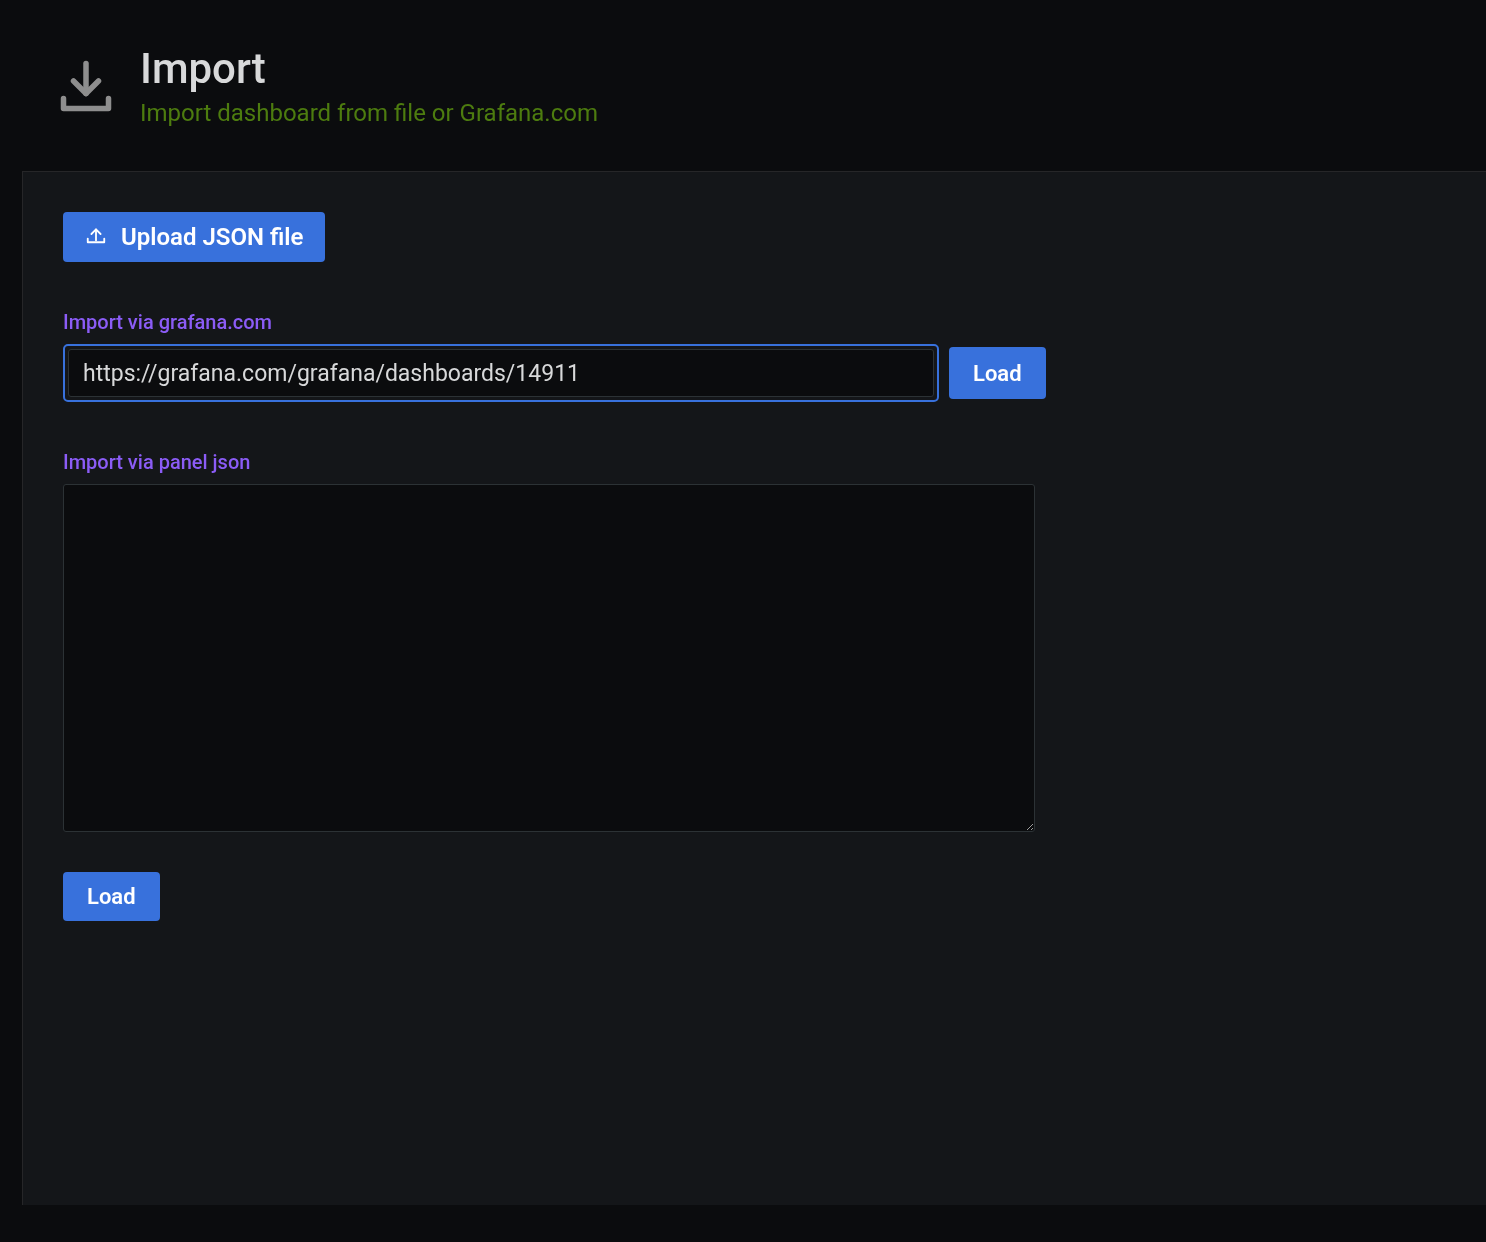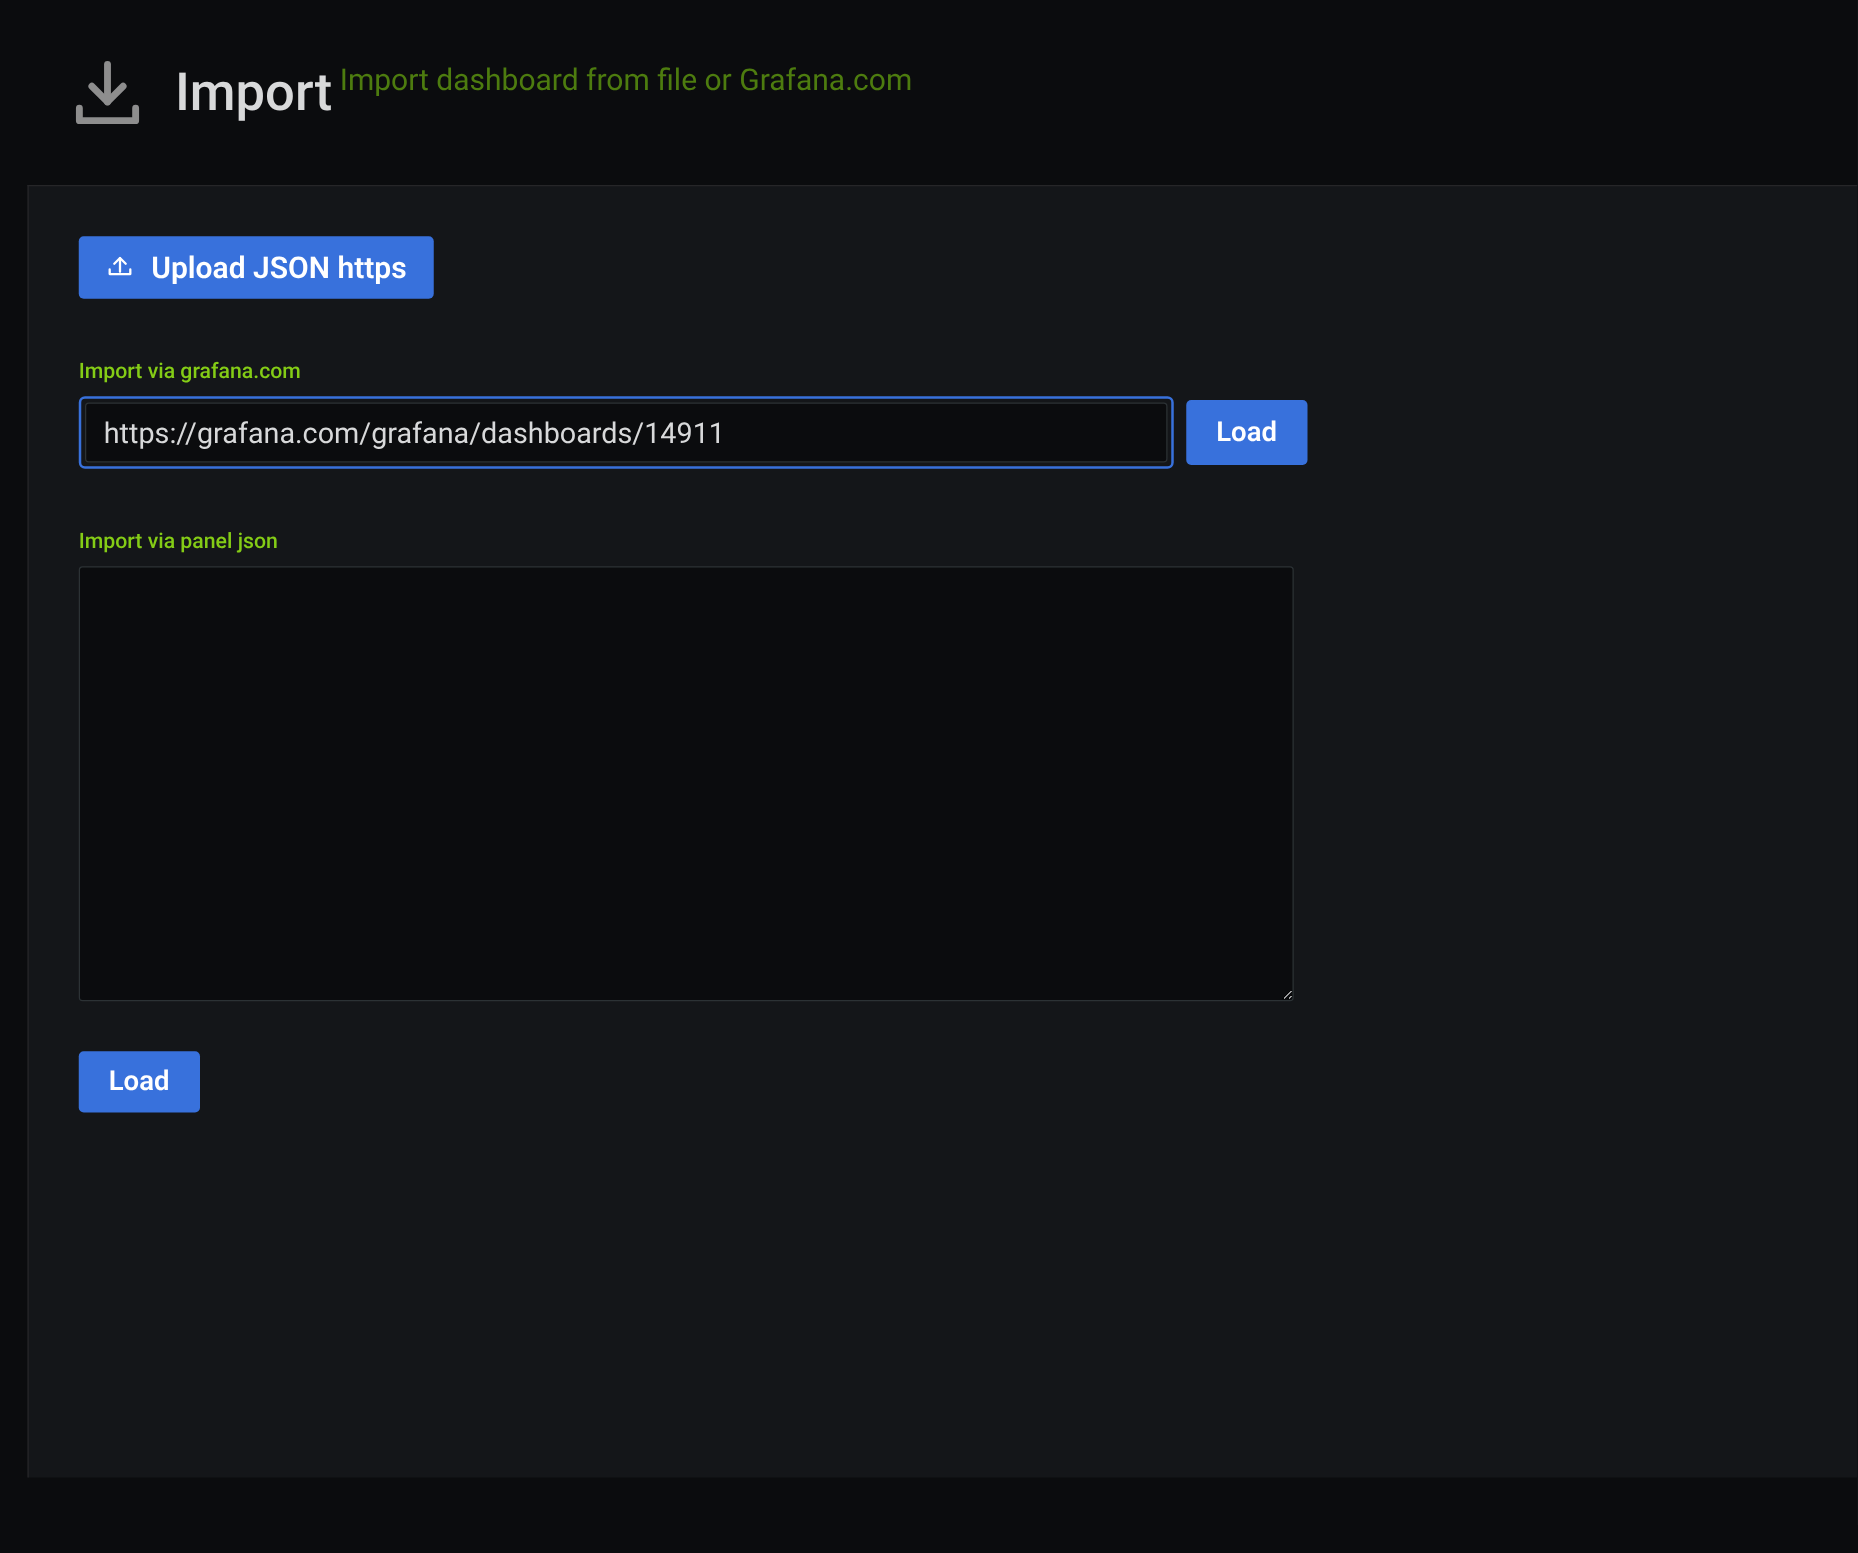--- a/index.html
+++ b/index.html
@@ -24,21 +24,21 @@
     .page-header-icon {
       width: 60px;
       height: 60px;
       color: #8e8e8e;
       display: flex;
       align-items: center;
       justify-content: center;
     }
     .page-header-text {
       display: flex;
-      flex-direction: row;
+      flex-direction: column;
       gap: 6px;
     }
     .page-title {
       font-size: 42px;
       font-weight: 500;
       color: #d8d9da;
     }
     .page-subtitle {
       font-size: 24px;
       font-weight: 400;
@@ -67,23 +67,23 @@
       font-family: inherit;
     }
     .upload-btn svg {
       width: 22px;
       height: 22px;
     }
     .field-group {
       margin-top: 48px;
     }
     .field-label {
-      font-size: 17px;
+      font-size: 20px;
       font-weight: 500;
-      color: #84cc16;
+      color: #8b5cf6;
       margin-bottom: 10px;
     }
     .input-row {
       display: flex;
       gap: 10px;
       align-items: stretch;
     }
     .input-wrapper-focused {
       flex: 0 0 auto;
       width: 876px;
@@ -163,21 +163,21 @@
 <div class="content-panel">
 
   <button class="upload-btn">
     <span>
       <svg viewBox="0 0 24 24" fill="none" stroke="currentColor" stroke-width="2" stroke-linecap="round" stroke-linejoin="round">
         <path d="M12 19 L12 7"></path>
         <path d="M7 12 L12 7 L17 12"></path>
         <path d="M3 17 L3 21 L21 21 L21 17"></path>
       </svg>
     </span>
-    <span>Upload JSON https</span>
+    <span>Upload JSON file</span>
   </button>
 
   <div class="field-group">
     <div class="field-label">Import via grafana.com</div>
     <div class="input-row">
       <div class="input-wrapper-focused">
         <input type="text" class="text-input" value="https://grafana.com/grafana/dashboards/14911" style="">
       </div>
       <button class="load-btn">Load</button>
     </div>

